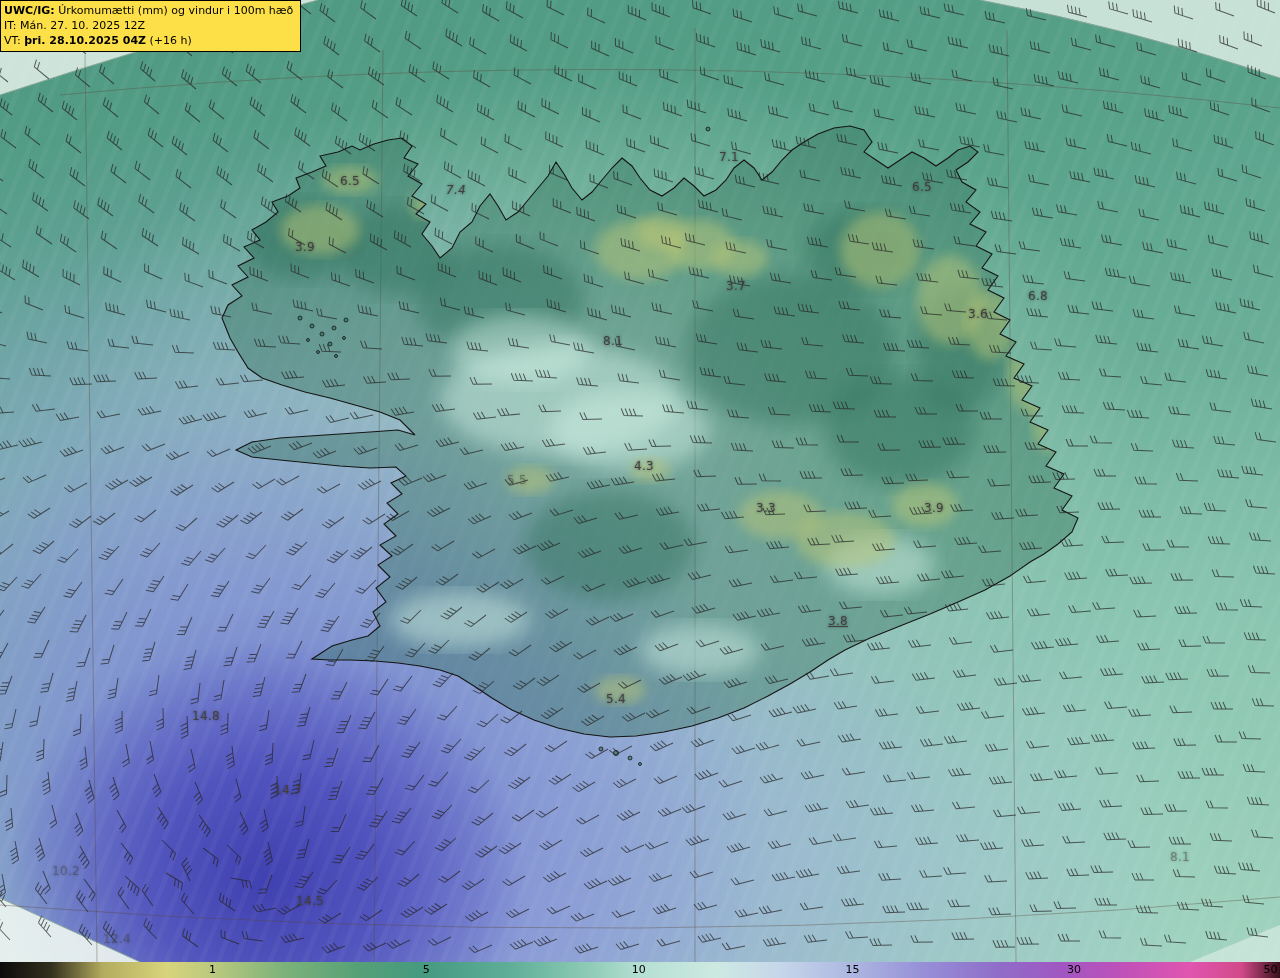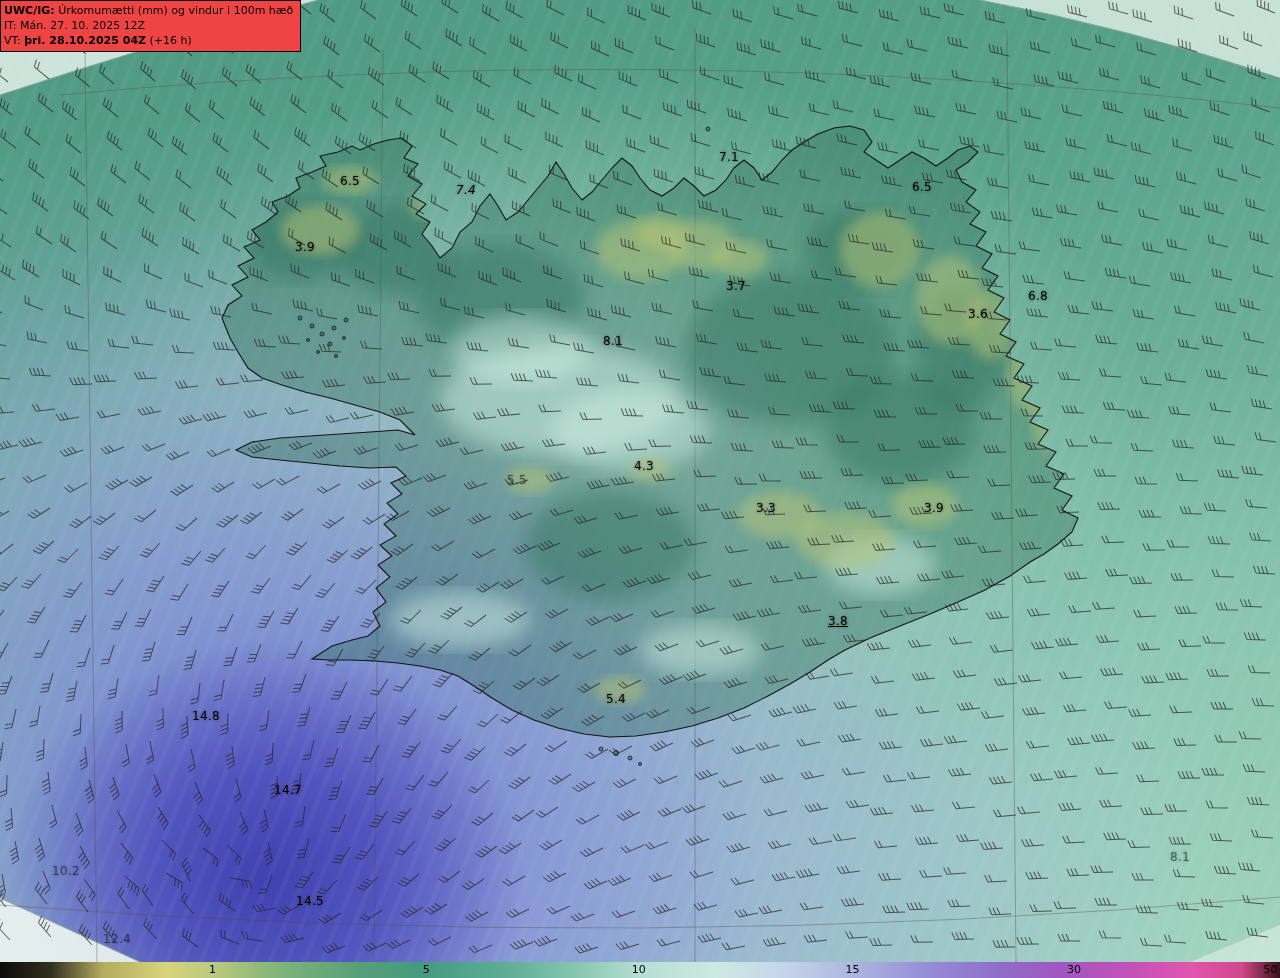--- a/index.html
+++ b/index.html
@@ -29,29 +29,29 @@
   .streaks{
     position:absolute; left:0; top:0; width:1280px; height:962px;
     background:repeating-linear-gradient(112deg, rgba(255,255,255,.035) 0 5px, rgba(0,0,0,0) 5px 16px);
   }
 
   #map-svg{ position:absolute; left:0; top:0; }
 
   #labels{ position:absolute; left:0; top:0; width:1280px; height:962px; }
   .vlabel{
     position:absolute; transform:translate(-50%,-50%);
-    font-size:12px; color:#000000; letter-spacing:.3px;
+    font-size:12px; color:#404040; letter-spacing:.3px;
     text-shadow:0 0 3px rgba(40,40,40,.65);
     white-space:nowrap;
   }
   .vlabel.dim{ opacity:.55; }
 
   .title-box{
     position:absolute; left:0; top:0;
-    background:#ef4444; border:1px solid #000;
+    background:#fde047; border:1px solid #000;
     padding:2px 7px 3px 3px;
     font-size:11px; line-height:15px; color:#000;
     white-space:nowrap;
   }
 
   .colorbar{ position:absolute; left:0; bottom:0; width:1280px; height:16px; }
   #colorbar-gradient{ position:absolute; inset:0; }
   #colorbar-ticks{ position:absolute; inset:0; }
   .cb-tick{
     position:absolute; top:1px; transform:translateX(-50%);
@@ -3197,21 +3197,21 @@
           <path d="M0,0L19,0M19,0L22,7M15,0L18,7M11,0L14,7M7,0L10,7"></path>
         </g>
         <g transform="translate(1268,937) rotate(187.1)">
           <path d="M0,0L19,0M19,0L22,7M15,0L18,7M11,0L14,7"></path>
         </g>
       </g>
   </svg>
 
   <div id="labels">
       <span class="vlabel" style="left: 350px; top: 181px;">6.5</span>
-      <span class="vlabel" style="left: 466px; top: 190px; font-style: italic;">7.4</span>
+      <span class="vlabel" style="left: 456px; top: 190px; font-style: italic;">7.4</span>
       <span class="vlabel" style="left: 729px; top: 157px;">7.1</span>
       <span class="vlabel" style="left: 922px; top: 187px;">6.5</span>
       <span class="vlabel" style="left: 305px; top: 247px;">3.9</span>
       <span class="vlabel" style="left: 736px; top: 256px; margin-top: 30px;">3.7</span>
       <span class="vlabel" style="left: 1038px; top: 296px;">6.8</span>
       <span class="vlabel" style="left: 978px; top: 314px;">3.6</span>
       <span class="vlabel" style="left: 613px; top: 341px;">8.1</span>
       <span class="vlabel" style="left: 644px; top: 466px;">4.3</span>
       <span class="vlabel dim" style="left: 517px; top: 480px;">5.5</span>
       <span class="vlabel" style="left: 766px; top: 508px;">3.3</span>

